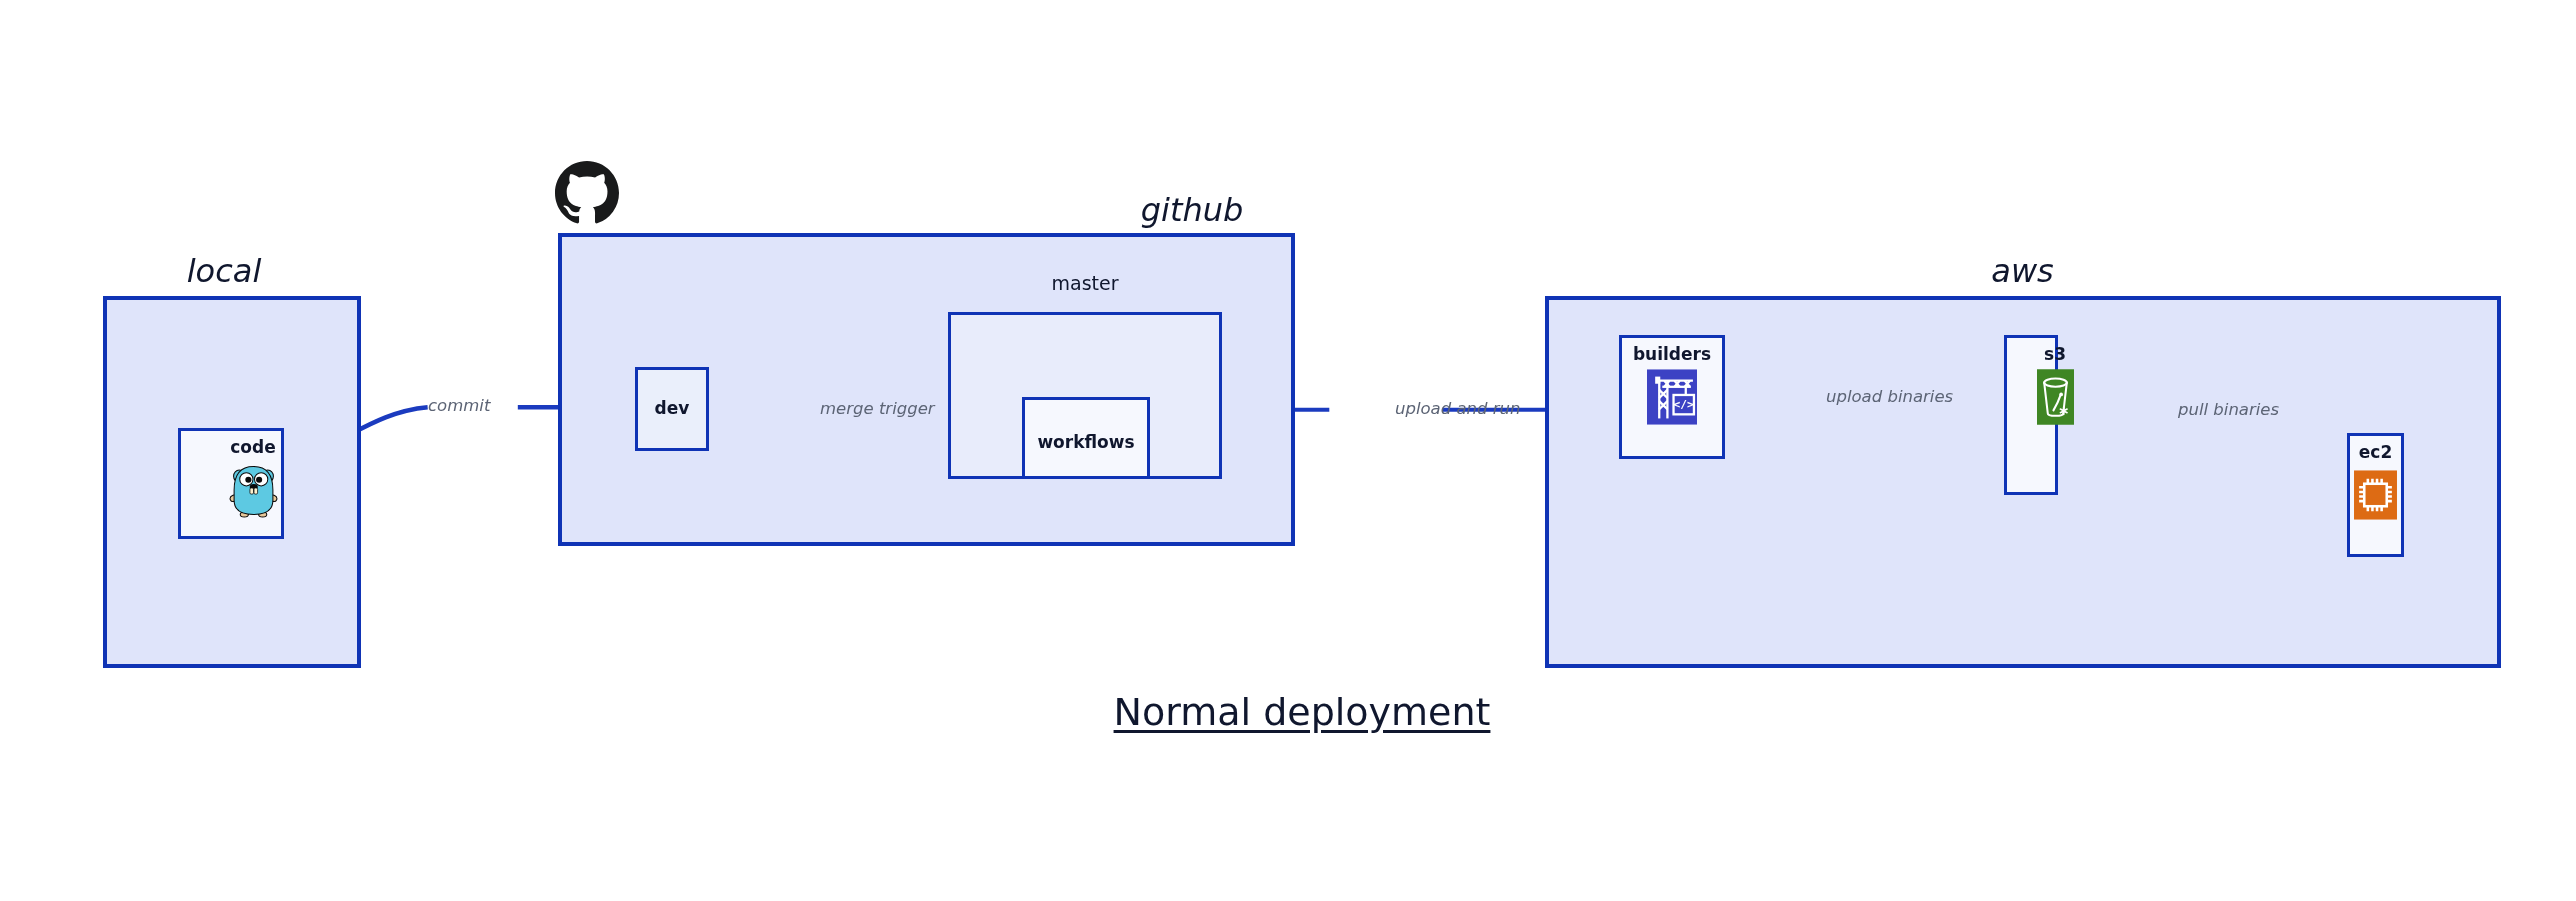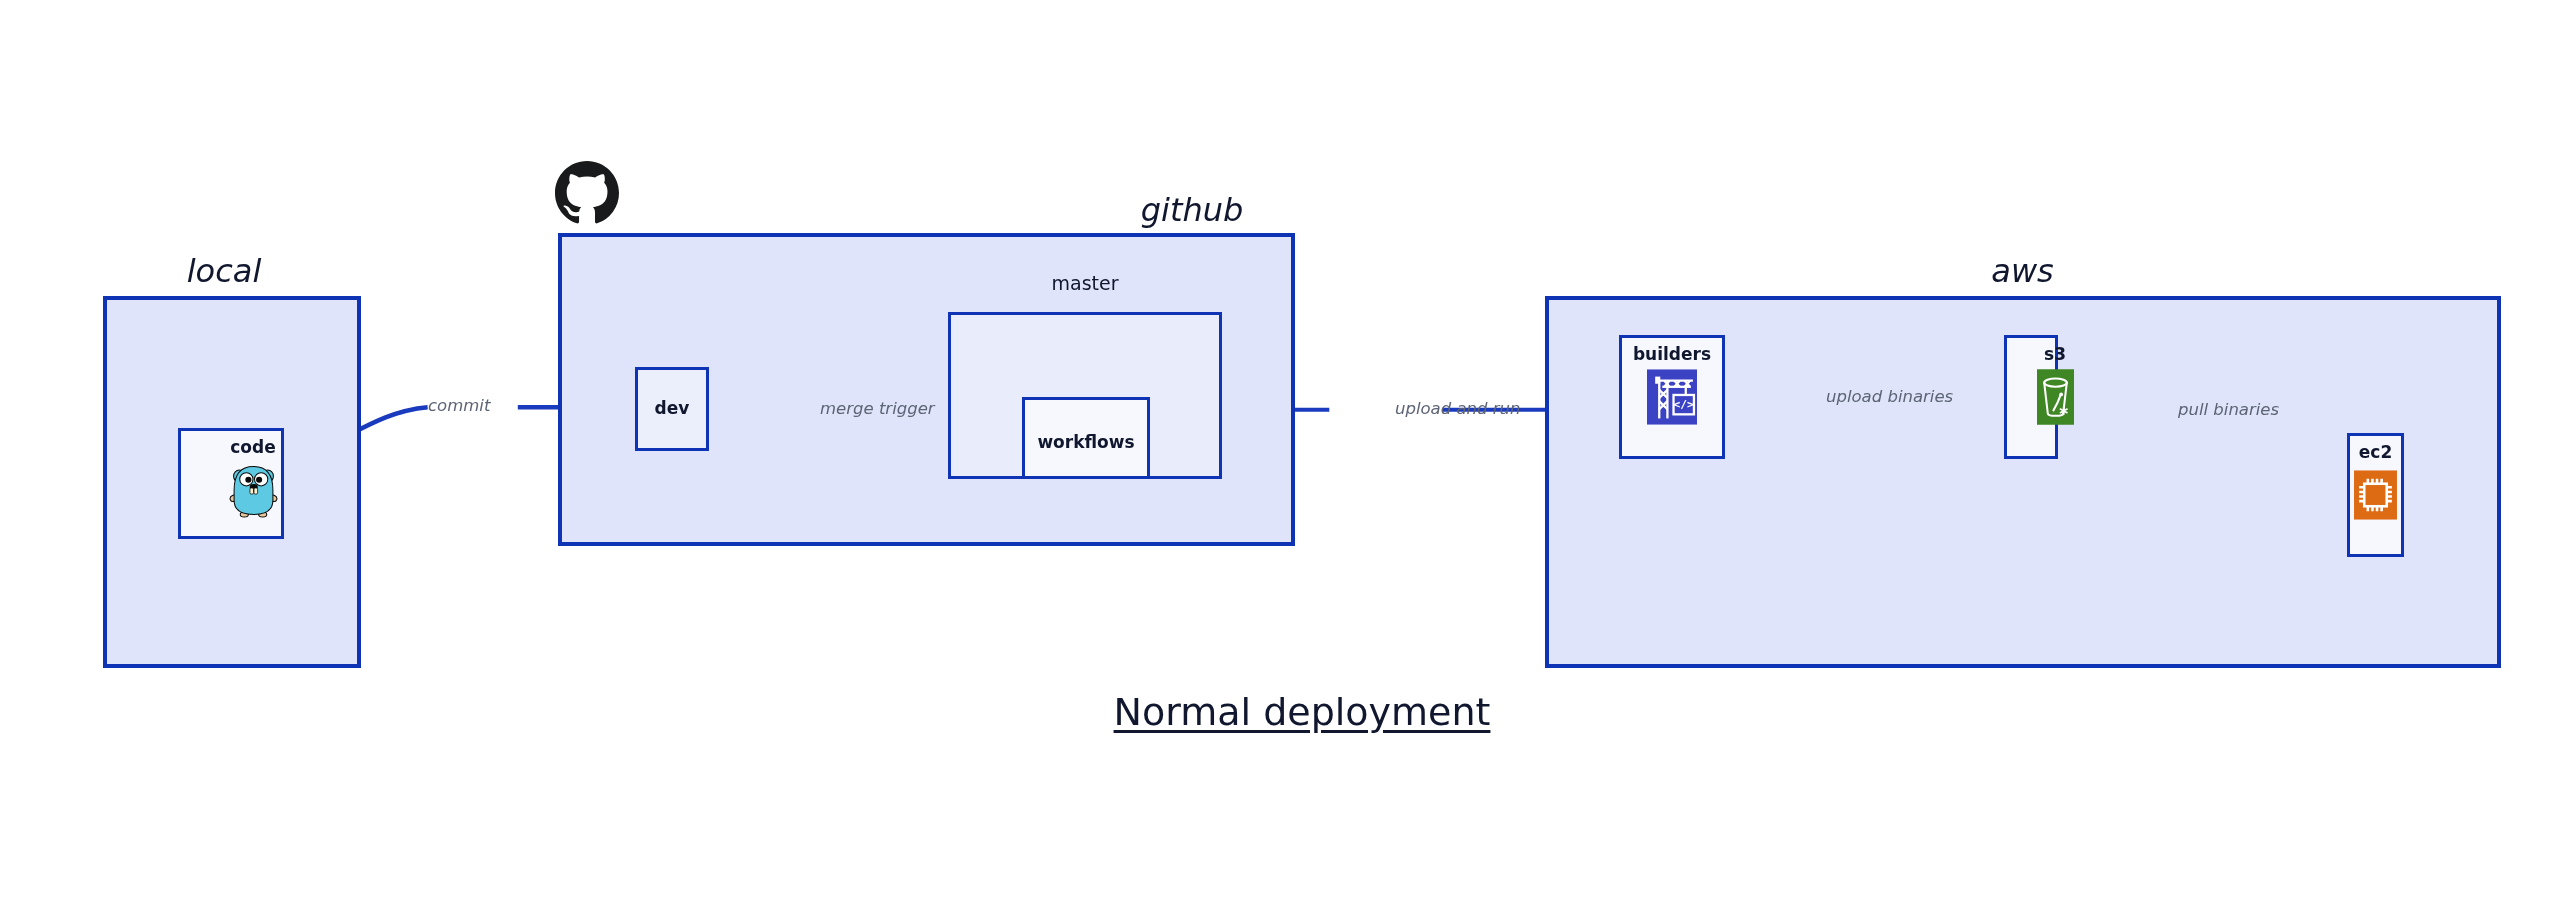--- a/index.html
+++ b/index.html
@@ -211,21 +211,21 @@
 
           <path d="M 76 34 L 76 50"></path>
         </g>
 
         <rect x="52" y="50" width="40" height="38" fill="none" stroke="#ffffff" stroke-width="4.5"></rect>
         <text x="72" y="76" fill="#ffffff" font-size="22" font-weight="bold" font-family="DejaVu Sans Mono, monospace" text-anchor="middle">&lt;/&gt;</text>
       </svg>
     </span>
   </div>
 
-  <div class="node white" style="left:2004px;top:335px;width:50px;height:124px;padding-left:48px;">
+  <div class="node white" style="left:2004px;top:335px;width:50px;height:160px;padding-left:48px;">
     <div class="node-label">s3</div>
     <span class="node-icon">
       <svg width="37" height="56" viewBox="0 0 72 108" xmlns="http://www.w3.org/2000/svg">
         <rect x="0" y="0" width="72" height="108" fill="#3f8624"></rect>
         <g stroke="#ffffff" stroke-width="4" fill="none" stroke-linecap="round">
 
           <path d="M 14 26 L 21 86 C 21 92 51 92 51 86 L 58 26"></path>
 
           <ellipse cx="36" cy="26" rx="22" ry="8"></ellipse>
 

